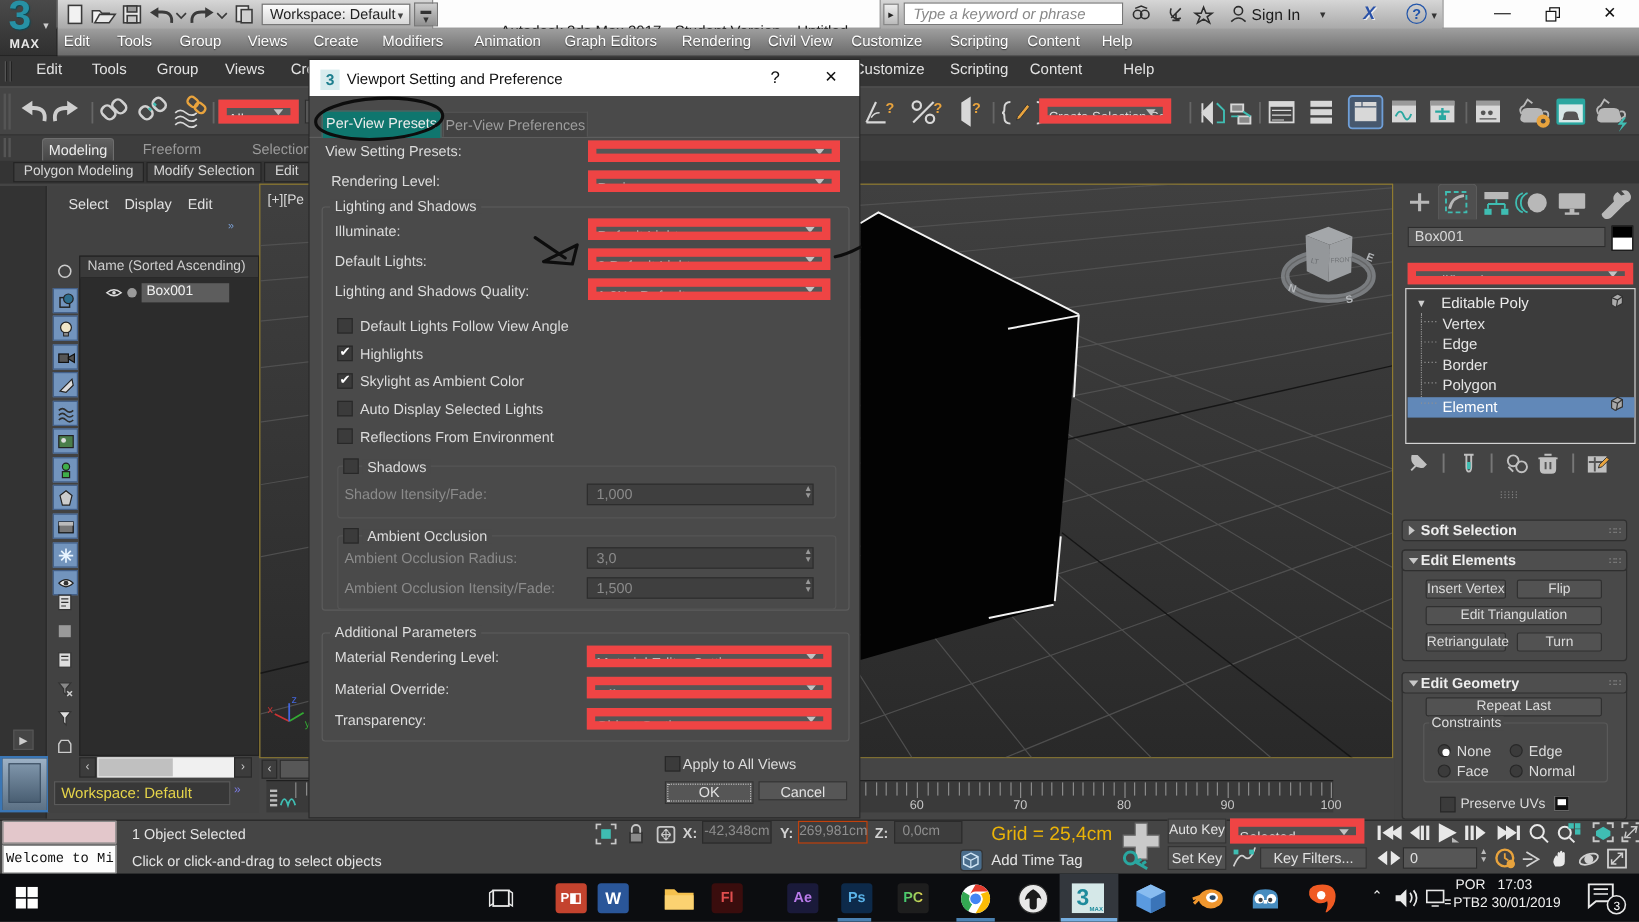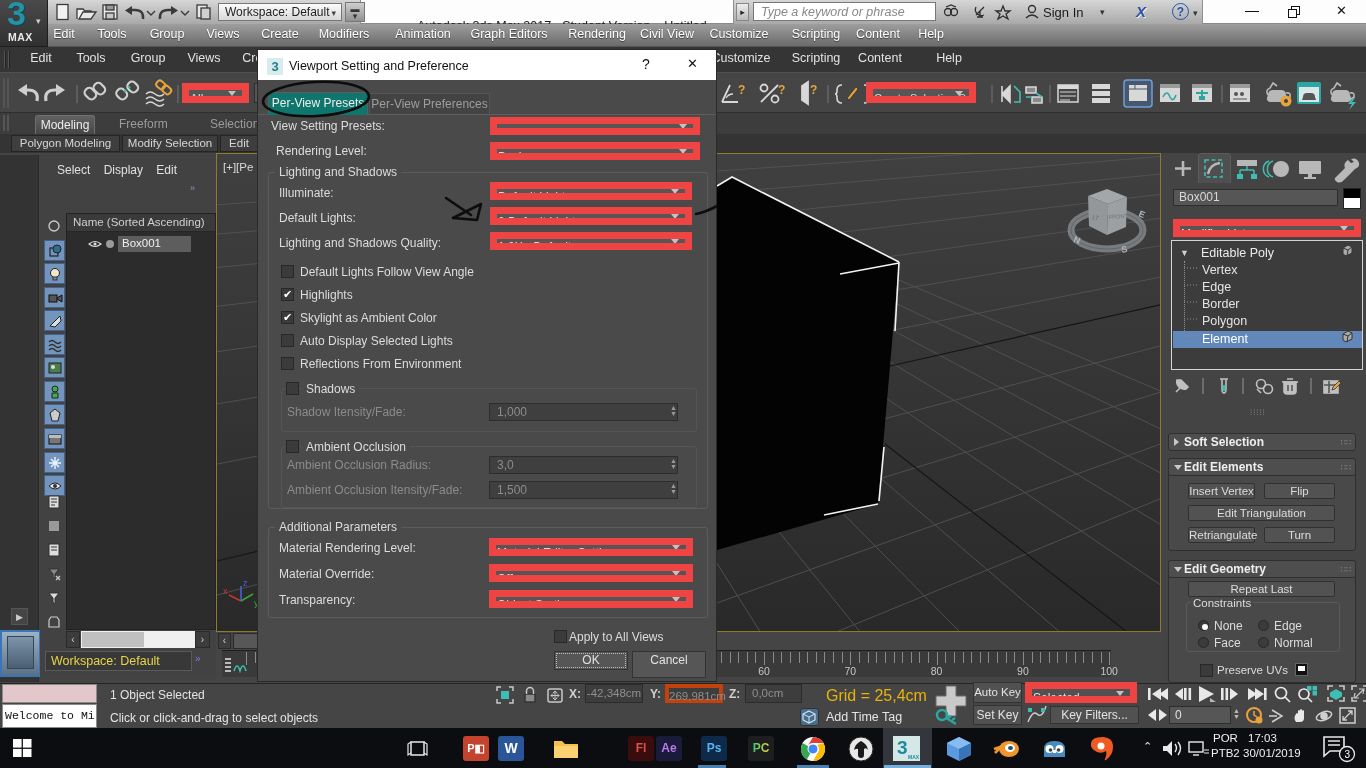--- a/index.html
+++ b/index.html
@@ -710,21 +710,21 @@
       <rect x="5" y="5" width="8" height="8" fill="#3fbdb2" stroke="none"></rect>
       <rect x="29" y="8" width="10" height="8" fill="#8a8a8a" stroke="#333"></rect>
         <path d="M30.5 8 v-3 a3.5 3.5 0 0 1 7 0 v3"></path>
       <rect x="52" y="3" width="14" height="13" rx="2" fill="none" stroke="#c8c8c8"></rect>
       <path d="M59 5 v9 M55 9.5 h8 M59 5 l-2 2 M59 5 l2 2 M55 9.5 l2 -2 M55 9.5 l2 2 M63 9.5 l-2 -2 M63 9.5 l-2 2 M59 14 l-2 -2 M59 14 l2 -2" stroke-width="1"></path>
     </g>
   </svg>
   <div class="txt" style="left:569px;top:3px;color:#d0d0d0;font-size:12px;font-weight:bold;">X:</div>
   <div class="abs" style="left:585px;top:0px;width:58px;height:19px;background:#3d3d3d;border:1px solid #2b2b2b;color:#8f8f8f;font-size:11.5px;line-height:17px;text-align:center;">-42,348cm</div>
   <div class="txt" style="left:650px;top:3px;color:#d0d0d0;font-size:12px;font-weight:bold;">Y:</div>
-  <div class="abs" style="left:665px;top:0px;width:58px;height:19px;background:#3d3d3d;border:4px solid #c2410c;color:#8f8f8f;font-size:11.5px;line-height:17px;text-align:right;">269,981cm</div>
+  <div class="abs" style="left:665px;top:0px;width:58px;height:19px;background:#3d3d3d;border:1px solid #c2410c;color:#8f8f8f;font-size:11.5px;line-height:17px;text-align:right;">269,981cm</div>
   <div class="txt" style="left:729px;top:3px;color:#d0d0d0;font-size:12px;font-weight:bold;">Z:</div>
   <div class="abs" style="left:745px;top:0px;width:57px;height:19px;background:#3d3d3d;border:1px solid #2b2b2b;color:#8f8f8f;font-size:11.5px;line-height:17px;padding-left:6px;">0,0cm</div>
   <div class="txt" style="left:826px;top:3px;color:#eab308;font-size:16px;">Grid = 25,4cm</div>
   <div class="abs" style="left:800px;top:24px;width:19px;height:18px;background:#4a6d8c;border-radius:3px;border:1px solid #333;">
     <svg width="15" height="14" viewBox="0 0 15 14" style="position:absolute;left:1px;top:1px;">
         <polygon points="7,1 13,4 13,10 7,13 1,10 1,4" fill="none" stroke="#cfe4f4" stroke-width="1.2"></polygon>
         <path d="M1 4 l6 3 l6 -3 M7 7 v6" stroke="#cfe4f4" fill="none"></path>
       </svg>
   </div>
   <div class="txt" style="left:826px;top:26px;color:#e4e4e4;font-size:12.5px;">Add Time Tag</div>
@@ -817,21 +817,21 @@
     <rect x="4" y="4" width="13" height="13" fill="none" stroke="#e8e8e8" stroke-width="1.5"></rect>
     <path d="M4 4 l-3 2 v11 l3 -2 M17 4 l3 2 v11 l-3 -2" fill="none" stroke="#e8e8e8" stroke-width="1.2"></path>
   </svg>
   <div id="taskicons">
       <div style="position:absolute;left:463px;top:8px;width:26px;height:25px;background:#c4432e;border-radius:3px;color:#fff;font-size:12px;font-weight:bold;text-align:center;line-height:24px;"><span style="color:#fff;font-size:11px;">P◧</span></div>
       <div style="position:absolute;left:498px;top:8px;width:26px;height:25px;background:#2a5699;border-radius:3px;color:#fff;font-size:12px;font-weight:bold;text-align:center;line-height:24px;"><span style="color:#fff;font-size:14px;">W</span></div>
       <svg style="position:absolute;left:553px;top:9px;" width="26" height="23" viewBox="0 0 26 23">
         <path d="M1 4 h8 l3 3 h13 v14 h-24z" fill="#f5c14e"></path>
         <path d="M1 9 h24 v12 h-24z" fill="#fbd271"></path>
       </svg>
-      <div style="position:absolute;left:628px;top:8px;width:26px;height:25px;background:#3a0d0d;border-radius:3px;color:#e04e4e;font-size:12px;font-weight:bold;text-align:center;line-height:24px;">Fl</div>
+      <div style="position:absolute;left:593px;top:8px;width:26px;height:25px;background:#3a0d0d;border-radius:3px;color:#e04e4e;font-size:12px;font-weight:bold;text-align:center;line-height:24px;">Fl</div>
       <div style="position:absolute;left:656px;top:8px;width:26px;height:25px;background:#1a1a3a;border-radius:3px;color:#b87ae8;font-size:12px;font-weight:bold;text-align:center;line-height:24px;">Ae</div>
       <div style="position:absolute;left:701px;top:8px;width:26px;height:25px;background:#0d2a4a;border-radius:3px;color:#5ab3e8;font-size:12px;font-weight:bold;text-align:center;line-height:24px;">Ps</div>
       <div style="position:absolute;left:748px;top:8px;width:26px;height:25px;background:#1e1e1e;border-radius:3px;color:#fff;font-size:12px;font-weight:bold;text-align:center;line-height:24px;"><span style="background:linear-gradient(90deg,#37c871,#e8d44e);-webkit-background-clip:text;color:transparent;">PC</span></div>
       <svg style="position:absolute;left:800px;top:8px;" width="26" height="26" viewBox="0 0 26 26">
         <circle cx="13" cy="13" r="12" fill="#fff"></circle>
         <path d="M13 1 a12 12 0 0 1 10.4 6 l-10.4 0 a6 6 0 0 0 -5.2 3z" fill="#e33b2e"></path>
         <path d="M2.6 7 a12 12 0 0 0 4.2 16.4 l5.2 -9 a6 6 0 0 1 -4.2 -4.4z" fill="#34a853"></path>
         <path d="M23.4 7 a12 12 0 0 1 -10.4 18 l5.2 -9 a6 6 0 0 0 -1 -7z" fill="#fbbc05"></path>
         <circle cx="13" cy="13" r="5" fill="#4285f4" stroke="#fff" stroke-width="1"></circle>
       </svg>
@@ -959,20 +959,20 @@
   <div class="lab" style="left:21px;top:491px;">Material Rendering Level:</div>
   <div class="dd" style="left:231px;top:488px;width:204px;height:18px;">Material Editor Setting<span class="car"></span></div>
   <div class="lab" style="left:21px;top:517px;">Material Override:</div>
   <div class="dd" style="left:231px;top:514px;width:204px;height:18px;">Off<span class="car"></span></div>
   <div class="lab" style="left:21px;top:543px;">Transparency:</div>
   <div class="dd" style="left:231px;top:540px;width:204px;height:18px;">Object Sorting<span class="car"></span></div>
 
   <div class="cb" style="left:296px;top:580px;"></div>
   <div class="lab" style="left:311px;top:580px;">Apply to All Views</div>
   <div class="btn" style="left:296px;top:601px;width:74px;height:19px;line-height:17px;outline:1px dotted #bbb;outline-offset:-3px;">OK</div>
-  <div class="btn" style="left:374px;top:601px;width:74px;height:27px;line-height:17px;">Cancel</div>
+  <div class="btn" style="left:374px;top:601px;width:74px;height:16px;line-height:17px;">Cancel</div>
 </div>
 
 <svg class="abs" style="left:0;top:0;pointer-events:none;" width="1366" height="768" viewBox="0 0 1366 768">
   <ellipse cx="316" cy="99" rx="53" ry="17" fill="none" stroke="#0d0d0d" stroke-width="2.6" transform="rotate(-3 316 99)"></ellipse>
   <path d="M446,198 L471,215 M453,218 L481,204 L477,220 L453,218" fill="none" stroke="#0d0d0d" stroke-width="2.6" stroke-linecap="round" stroke-linejoin="round"></path>
   <path d="M696,214 Q706,212 717,206" fill="none" stroke="#0d0d0d" stroke-width="2.6" stroke-linecap="round"></path>
 </svg>
 
 </body></html>

